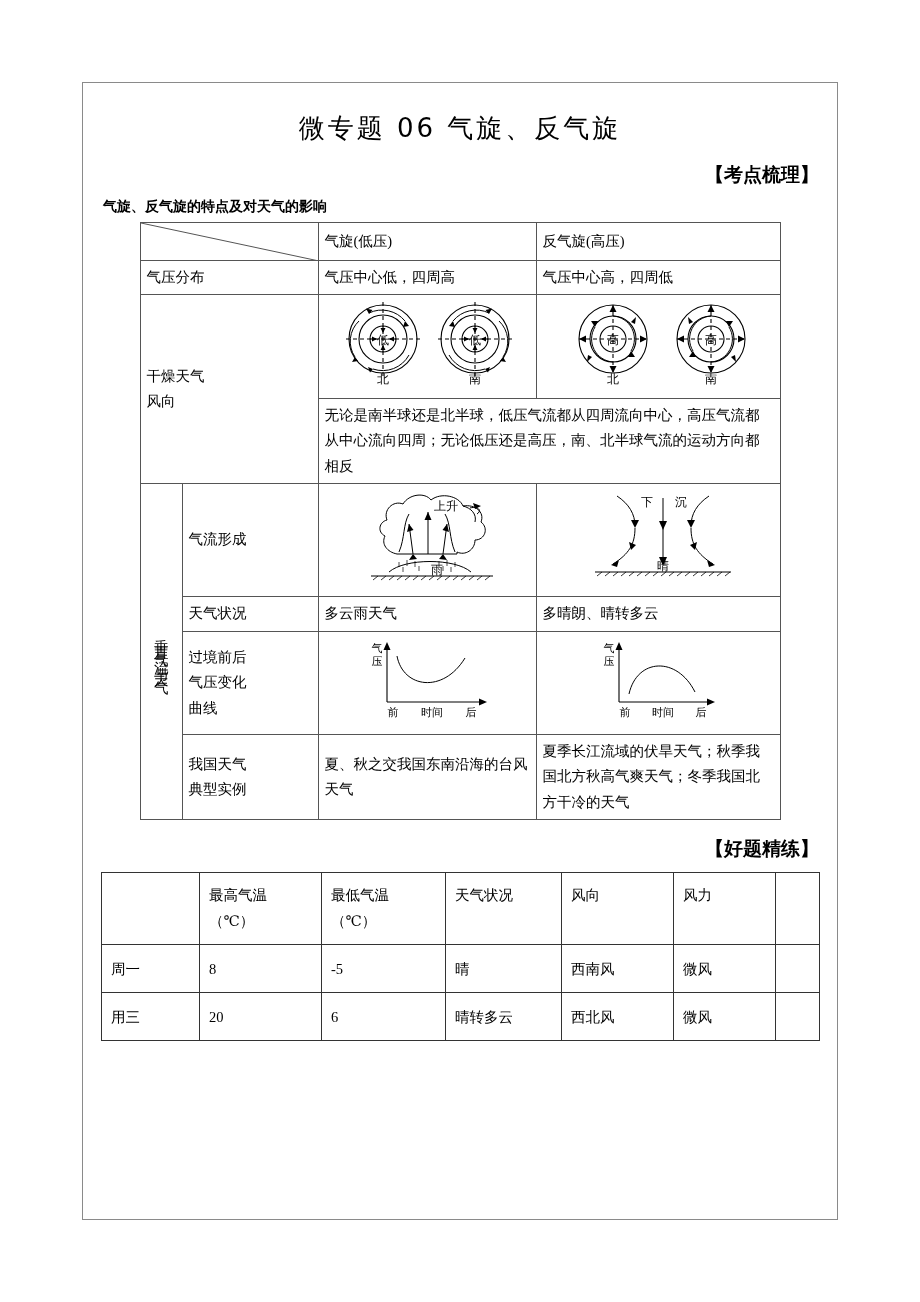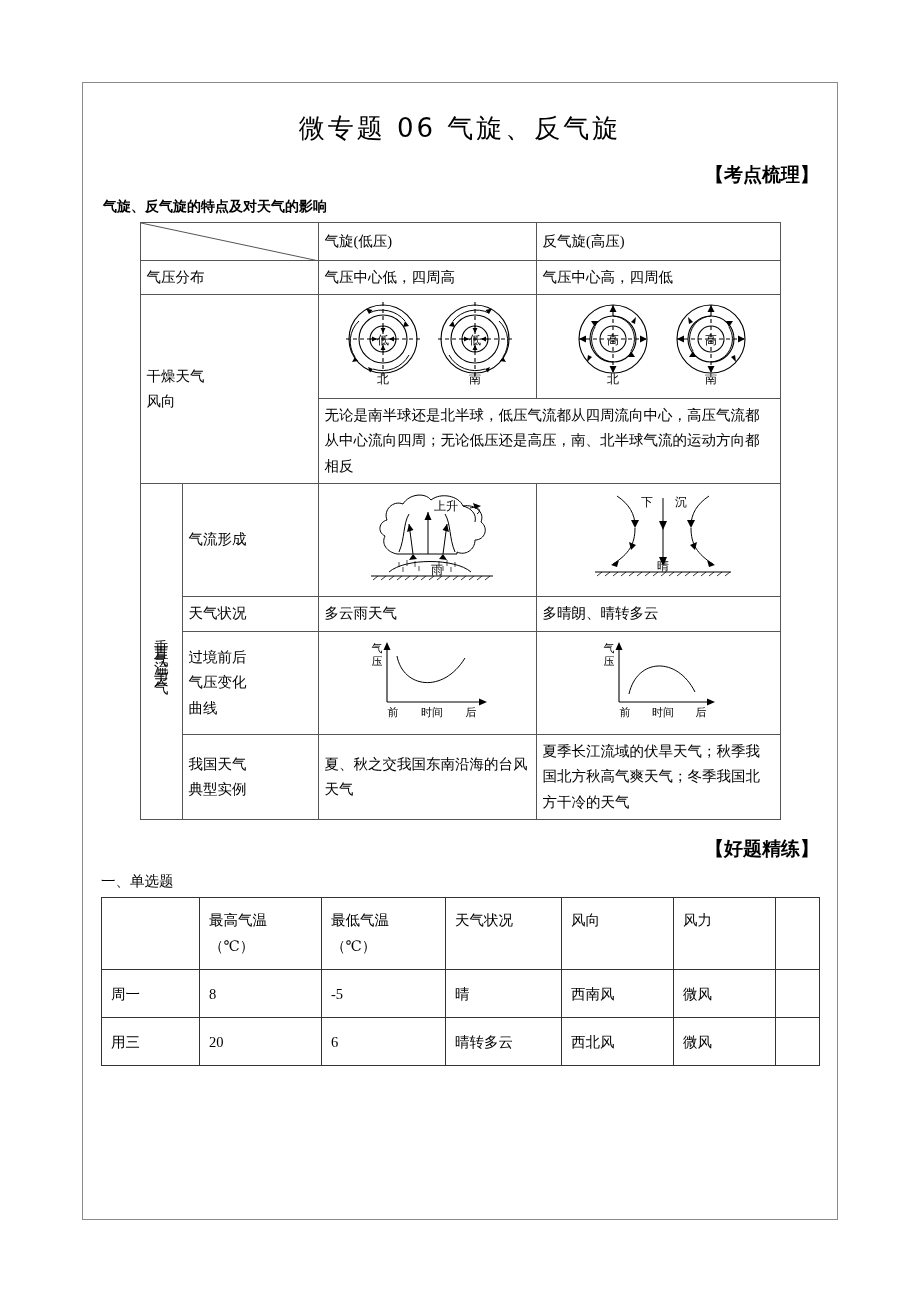--- a/index.html
+++ b/index.html
@@ -431,21 +431,20 @@
           <div>我国天气</div>
           <div>典型实例</div>
         </td>
         <td class="exleft">夏、秋之交我国东南沿海的台风天气</td>
         <td class="exright">夏季长江流域的伏旱天气；秋季我国北方秋高气爽天气；冬季我国北方干冷的天气</td>
       </tr>
     </tbody>
   </table>
 
   <div class="section-head">【好题精练】</div>
-  <div class="qtype">一、单选题</div>
 
   <table class="data">
     <colgroup>
       <col style="width:98px">
           <col style="width:122px">
           <col style="width:124px">
       <col style="width:116px">
           <col style="width:112px">
           <col style="width:102px">
           <col style="width:44px">

